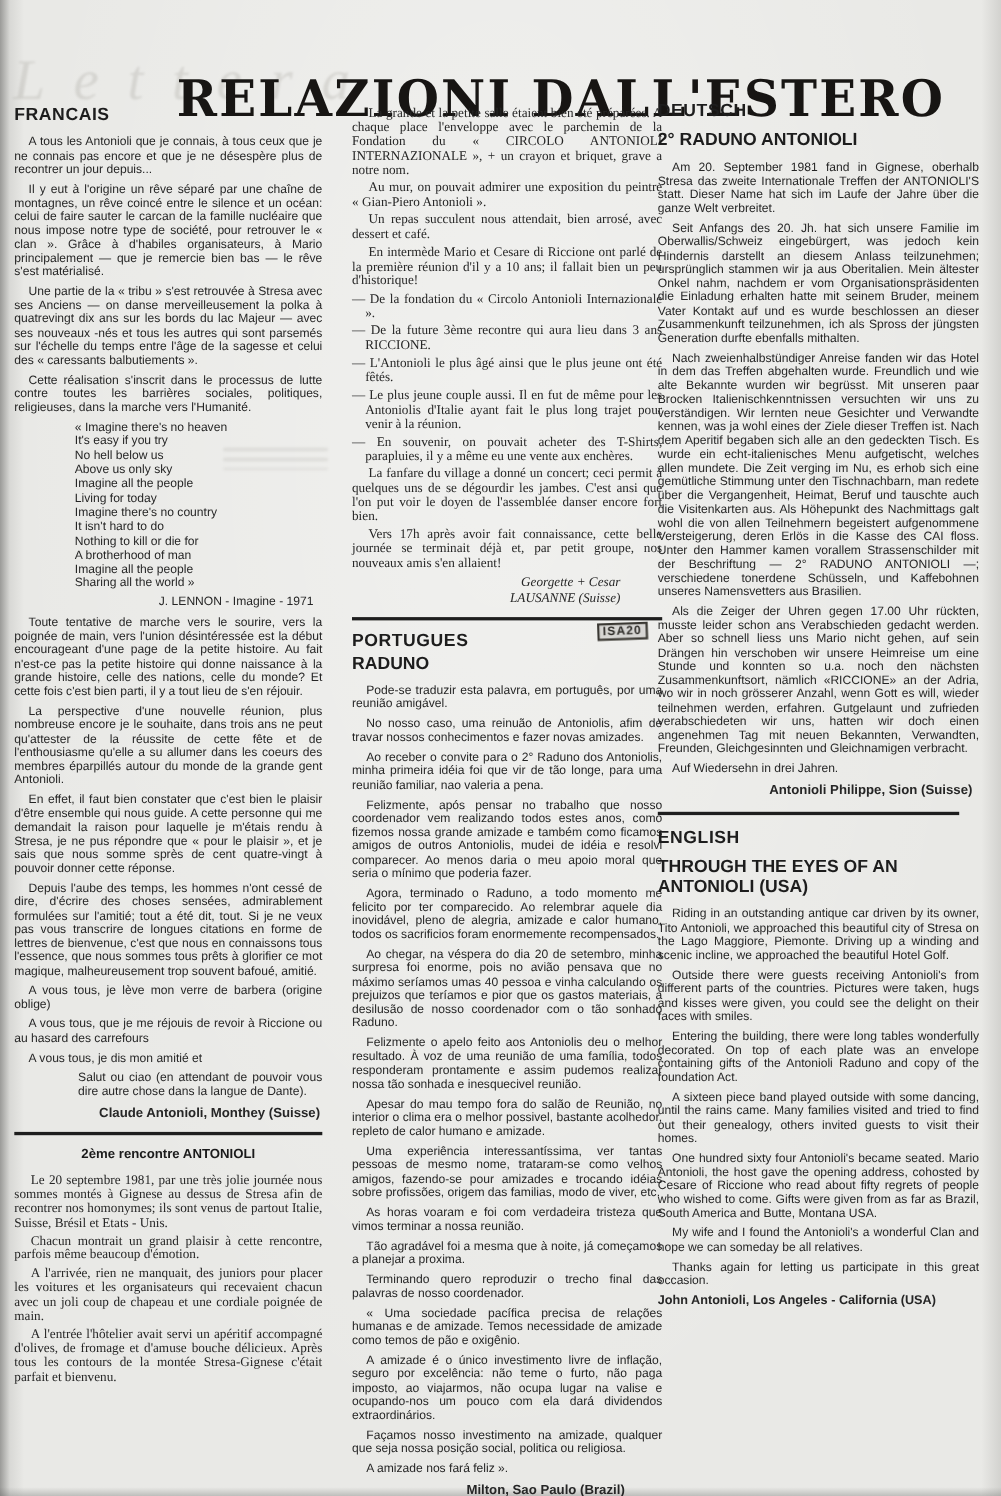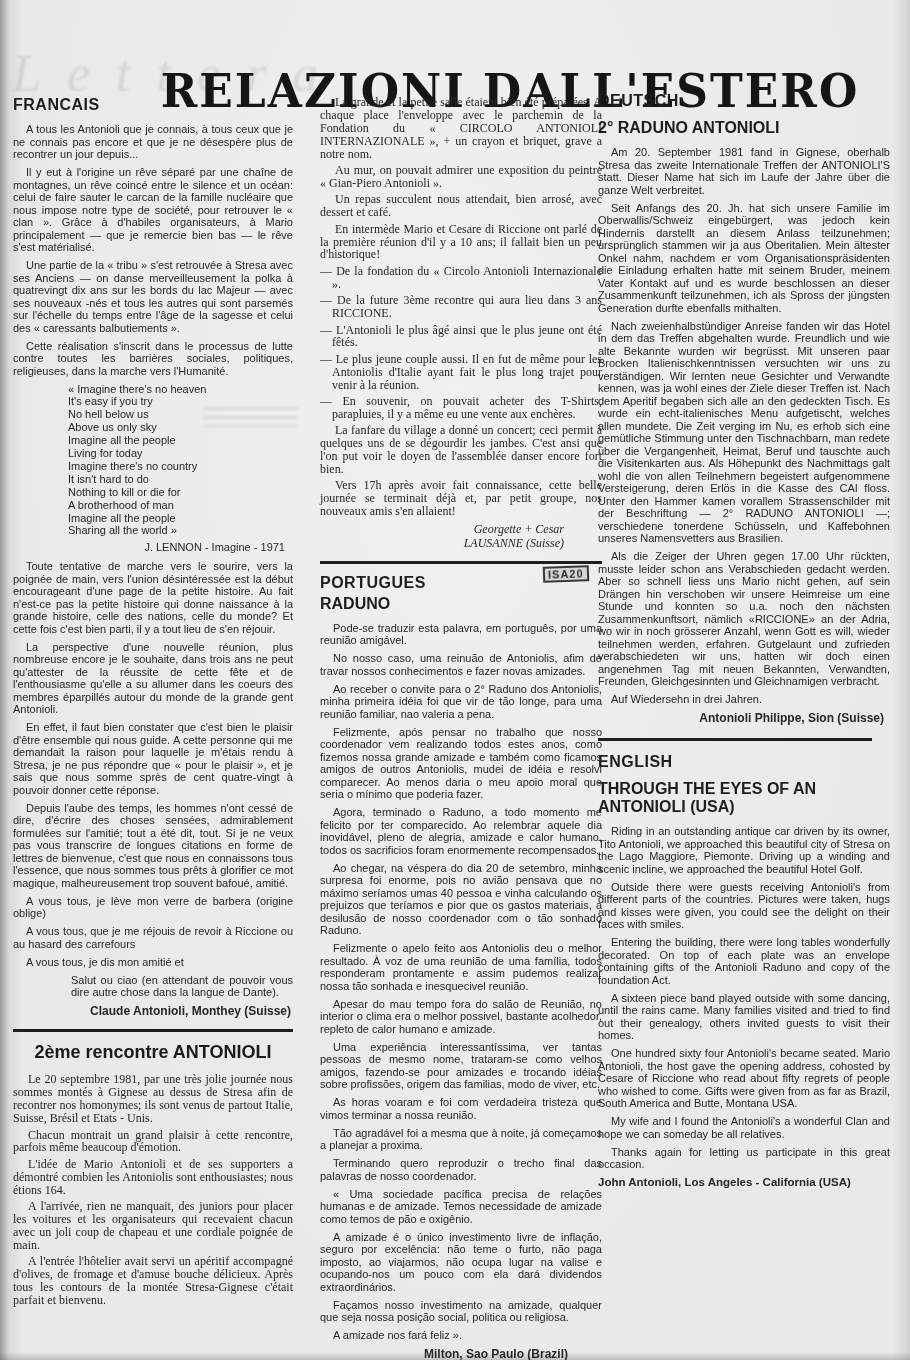--- a/index.html
+++ b/index.html
@@ -69,21 +69,21 @@
   .sig{font-weight:bold;font-size:12px;text-align:right;margin:1px 2px 0 0;}
   .sig-left{font-weight:bold;font-size:11.5px;text-align:left;margin-top:4px;}
   .sig-italic{
     font-family:"Liberation Serif","DejaVu Serif",serif;
     font-style:italic;font-size:12px;line-height:14px;
     text-align:right;margin:2px 38px 6px 0;
   }
   .rule{height:3px;background:#1e1e1e;margin:11px 0 10px 0;}
   .rule-narrow{height:3px;background:#1e1e1e;margin:13px 18px 12px 0;}
   .section-heading{
-    font-size:18px;font-weight:bold;text-align:center;
+    font-size:12px;font-weight:bold;text-align:center;
     margin:8px 0 10px 0;color:#1b1b1b;
   }
   
   .ink-stamp{
     position:absolute;left:543px;top:566px;
     font-size:11px;font-weight:bold;letter-spacing:1px;
     color:#2e2c29;border:2px solid #3a3833;
     padding:0 3px;background:rgba(70,66,60,.14);
     transform:rotate(-2deg);filter:blur(.4px);
   }
@@ -142,21 +142,20 @@
       <p class="block-indent">Salut ou ciao (en attendant de pouvoir vous dire autre chose dans la langue de Dante).</p>
     </div>
     <div class="sig">Claude Antonioli, Monthey (Suisse)</div>
 
     <div class="rule"></div>
     <div class="section-heading">2ème rencontre ANTONIOLI</div>
 
     <div class="serif">
         <p>Le 20 septembre 1981, par une très jolie journée nous sommes montés à Gignese au dessus de Stresa afin de recontrer nos homonymes; ils sont venus de partout Italie, Suisse, Brésil et Etats - Unis.</p>
         <p>Chacun montrait un grand plaisir à cette rencontre, parfois même beaucoup d'émotion.</p>
-        <p>L'idée de Mario Antonioli et de ses supporters a démontré combien les Antoniolis sont enthousiastes; nous étions 164.</p>
         <p>A l'arrivée, rien ne manquait, des juniors pour placer les voitures et les organisateurs qui recevaient chacun avec un joli coup de chapeau et une cordiale poignée de main.</p>
         <p>A l'entrée l'hôtelier avait servi un apéritif accompagné d'olives, de fromage et d'amuse bouche délicieux. Après tous les contours de la montée Stresa-Gignese c'était parfait et bienvenu.</p>
       </div>
   </div>
 
   <div class="col" id="col2">
     <div class="serif">
         <p>La grande et la petite salle étaient bien été préparées. A chaque place l'enveloppe avec le parchemin de la Fondation du « CIRCOLO ANTONIOLI INTERNAZIONALE », + un crayon et briquet, grave a notre nom.</p>
         <p>Au mur, on pouvait admirer une exposition du peintre « Gian-Piero Antonioli ».</p>
         <p>Un repas succulent nous attendait, bien arrosé, avec dessert et café.</p>

